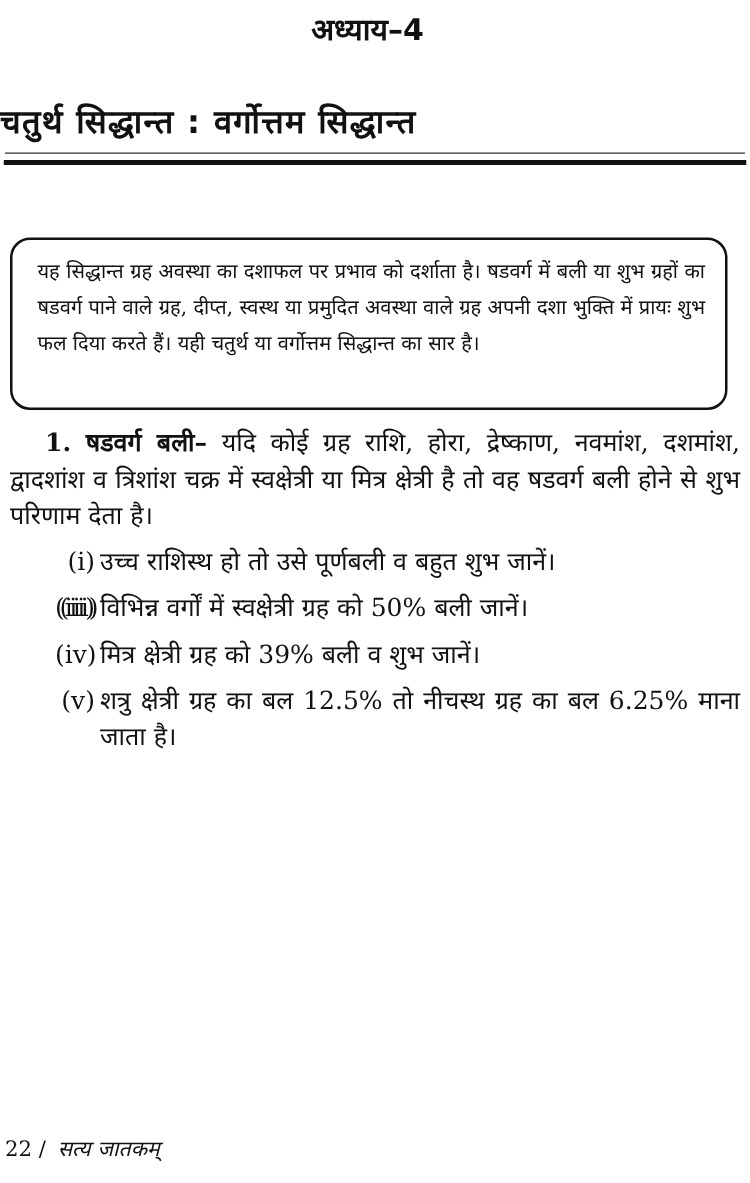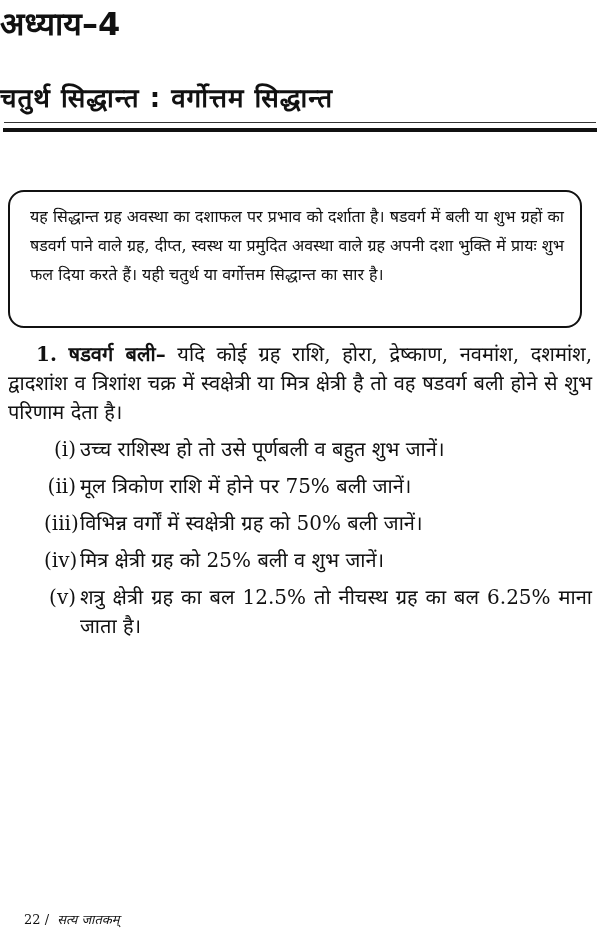--- a/index.html
+++ b/index.html
@@ -1,22 +1,22 @@
 <!DOCTYPE html>
 <html><head>
 <meta charset="utf-8">
 <style>
   html, body { margin: 0; padding: 0; background: #ffffff; }
   body {
     width: 600px; height: 946px; overflow: hidden; position: relative;
     font-family: "DejaVu Serif", serif; color: #111;
   }
   .chapter-title {
-    position: absolute; top: 0; left: 0; width: 588px; text-align: left;
-    font-family: "DejaVu Sans", sans-serif; font-size: 32px; font-weight: bold; line-height: 48px;
+    position: absolute; top: 0; left: 0; width: 588px; text-align: center;
+    font-family: "DejaVu Sans", sans-serif; font-size: 24px; font-weight: bold; line-height: 48px;
   }
   .section-title {
     position: absolute; top: 78px; left: 0; width: 600px; text-align: left;
     font-family: "DejaVu Sans", sans-serif; font-size: 26px; font-weight: bold; line-height: 40px; letter-spacing: 1px;
   }
   .rule-thin {
     position: absolute; top: 122px; left: 4px; width: 592px; height: 0; border-top: 1px solid #333;
   }
   .rule-thick {
     position: absolute; top: 128px; left: 3px; width: 594px; height: 4px; background: #111;
@@ -34,21 +34,21 @@
   .para { margin: 0; text-indent: 28px; }
   .para .lead { font-weight: bold; }
   .list-item {
     position: relative; padding-left: 72px; margin: 0;
   }
   .list-item .marker {
     position: absolute; left: 36px; width: 32px; text-align: right;
   }
   .spaced { margin-top: 8px; }
   .footer {
-    position: absolute; top: 908px; left: 24px; font-size: 13px; line-height: 24px;
+    position: absolute; top: 908px; left: 4px; font-size: 17px; line-height: 24px;
   }
   .footer .book { font-style: italic; margin-left: 4px; }
 </style>
 </head>
 <body>
 
 <div class="chapter-title">अध्याय–4</div>
 <div class="section-title">चतुर्थ सिद्धान्त : वर्गोत्तम सिद्धान्त</div>
 <div class="rule-thin"></div>
 <div class="rule-thick"></div>
@@ -63,29 +63,28 @@
     <span class="lead">षडवर्ग बली–</span><span> यदि कोई ग्रह राशि, होरा, द्रेष्काण, नवमांश, दशमांश, द्वादशांश व त्रिशांश चक्र में स्वक्षेत्री या मित्र क्षेत्री है तो वह षडवर्ग बली होने से शुभ परिणाम देता है।</span>
   </p>
 
   <div style="margin-top:4px;">
     <p class="list-item spaced">
       <span class="marker">(i)</span>
       <span>उच्च राशिस्थ हो तो उसे पूर्णबली व बहुत शुभ जानें।</span>
     </p>
     <p class="list-item spaced">
       <span class="marker">(ii)</span>
-      <span>मूल त्रिकोण राशि में होने पर 75% बली जानें।</span>
     </p>
     <p class="list-item spaced">
       <span class="marker">(iii)</span>
       <span>विभिन्न वर्गों में स्वक्षेत्री ग्रह को 50% बली जानें।</span>
     </p>
     <p class="list-item spaced">
       <span class="marker">(iv)</span>
-      <span>मित्र क्षेत्री ग्रह को 25% बली व शुभ जानें।</span>
+      <span>मित्र क्षेत्री ग्रह को 39% बली व शुभ जानें।</span>
     </p>
     <p class="list-item spaced">
       <span class="marker">(v)</span>
       <span>शत्रु क्षेत्री ग्रह का बल 12.5% तो नीचस्थ ग्रह का बल 6.25% माना जाता है।</span>
     </p>
   </div>
 
 
 </div>
 

